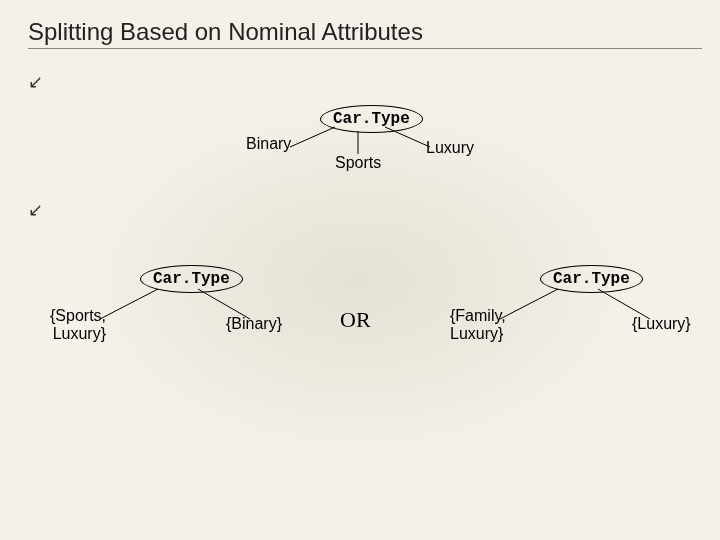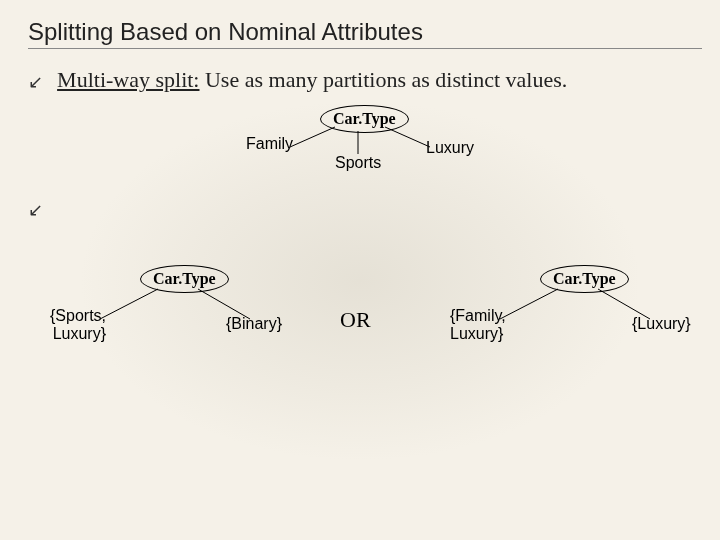--- a/index.html
+++ b/index.html
@@ -46,21 +46,21 @@
   }
   .multi-diagram {
     position: relative;
     height: 90px;
     width: 100%;
   }
   .node {
     position: absolute;
     border: 1px solid #000;
     border-radius: 50% / 50%;
-    font-family: Liberation Serif, serif;
+    font-family: Liberation Mono, monospace;
     font-size: 16px;
     font-weight: bold;
     padding: 4px 12px;
     background: rgba(255,255,255,0);
     white-space: nowrap;
   }
   .leaf {
     position: absolute;
     font-family: Arial, sans-serif;
     font-size: 16px;
@@ -85,33 +85,30 @@
   }
 </style>
 </head>
 <body>
 
 <div class="title">Splitting Based on Nominal Attributes</div>
 <div class="underline"></div>
 
 <div class="bullet-row">
   <span class="bullet-arrow">↙</span>
-  <div class="bullet-text">
-    <span class="u">Multi-way split:</span><span> Use as many partitions as distinct values.</span>
-  </div>
 </div>
 
 <div class="multi-diagram">
   <svg class="lines" width="720" height="90">
     <line x1="335" y1="28" x2="290" y2="48" stroke="#000" stroke-width="1"></line>
     <line x1="358" y1="32" x2="358" y2="55" stroke="#000" stroke-width="1"></line>
     <line x1="385" y1="28" x2="430" y2="48" stroke="#000" stroke-width="1"></line>
   </svg>
   <div class="node" style="left:320px; top:6px;">Car.Type</div>
-  <div class="leaf" style="left:246px; top:36px;">Family</div>
+  <div class="leaf" style="left:246px; top:36px;">Binary</div>
   <div class="leaf" style="left:335px; top:55px;">Sports</div>
   <div class="leaf" style="left:426px; top:40px;">Luxury</div>
 </div>
 
 <div class="bullet-row binary-row">
   <span class="bullet-arrow">↙</span>
 </div>
 
 <div class="or-row">
   <svg class="lines" width="720" height="120">

